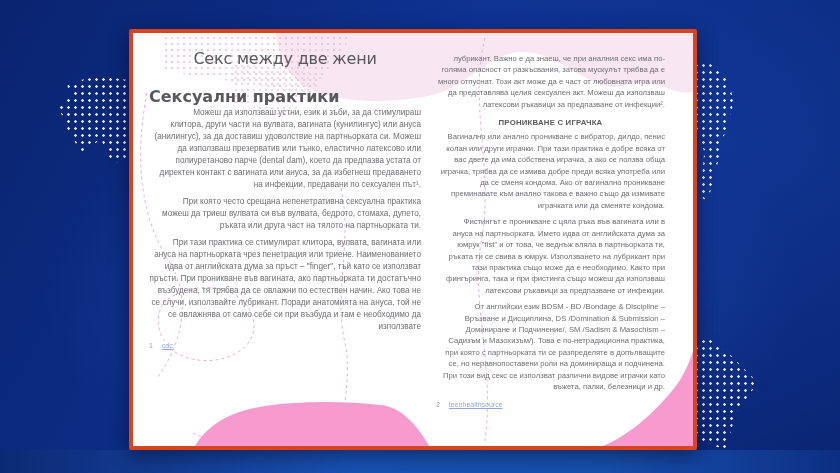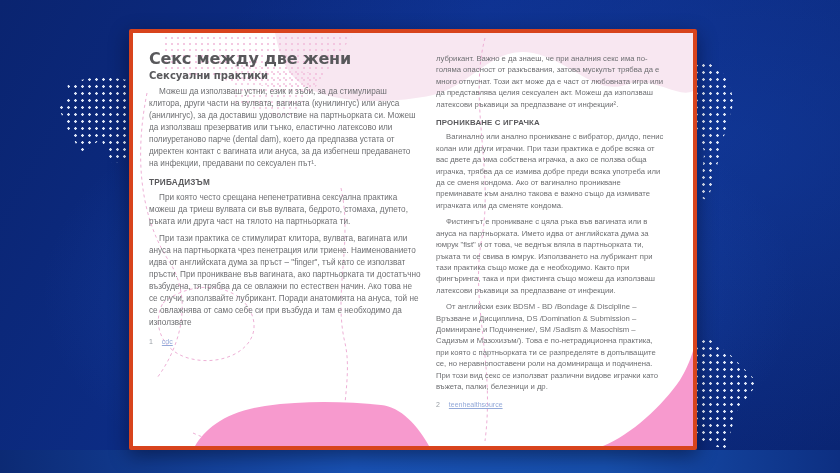--- a/index.html
+++ b/index.html
@@ -44,34 +44,34 @@
   #pink-dots-1{left:30px; top:2px; width:190px; height:58px;
     clip-path:polygon(0 0,100% 0,78% 100%,0 62%); opacity:.85;}
   #pink-dots-2{left:100px; top:30px; width:92px; height:56px;
     clip-path:polygon(0 0,100% 20%,60% 100%,0 70%); opacity:.7;}
 
   .col{position:absolute; z-index:2; color:var(--body,#6e6f72);}
   .col-left{left:16px; top:20px; width:272px; font-size:8.2px; line-height:12px;}
   .col-right{left:303px; top:20px; width:229px; font-size:7.7px; line-height:11.4px;}
   h1{
     font-family:"DejaVu Sans", sans-serif;
-    font-size:16px; font-weight:bold; color:var(--title,#58585b);
-    margin:0 0 5px 0; letter-spacing:-.2px;
+    font-size:16px; font-weight:normal; color:var(--title,#58585b);
+    margin:0 0 26px 0; letter-spacing:-.2px;text-align:center;
   }
   h2{
     font-family:"DejaVu Sans", sans-serif;
-    font-size:10px; font-weight:bold; color:var(--heading,#59595c);
+    font-size:16px; font-weight:bold; color:var(--heading,#59595c);
     margin:0 0 4px 0;
   }
   h3{
     font-size:8.2px; font-weight:bold; color:var(--heading,#59595c);
-    letter-spacing:.2px; margin:7px 0 3px 0;
+    letter-spacing:.2px; margin:7px 0 3px 0;text-align:center;
   }
   .col-right h3{font-size:7.8px;}
-  p{margin:0 0 5px 0; text-indent:10px;}
+  p{margin:0 0 5px 0; text-indent:10px;text-align:right;}
   .footnote{margin-top:7px; font-size:7px; color:#9aa0a6; text-indent:0;}
   .fn-num{margin-right:7px;}
   .fn-link{color:var(--link,#93a9d9); text-decoration:underline; cursor:pointer;}
 </style>
 </head>
 <body>
 
 <div class="stage">
 
   <div class="map-dots" id="map-left"></div>
@@ -96,21 +96,20 @@
 
     <div class="pink-dots" id="pink-dots-1"></div>
     <div class="pink-dots" id="pink-dots-2"></div>
 
     <div class="col col-left">
       <h1>Секс между две жени</h1>
       <h2>Сексуални практики</h2>
 
       <p>Можеш да използваш устни, език и зъби, за да стимулираш клитора, други части на вулвата, вагината (кунилингус) или ануса (анилингус), за да доставиш удоволствие на партньорката си. Можеш да използваш презерватив или тънко, еластично латексово или полиуретаново парче (dental dam), което да предпазва устата от директен контакт с вагината или ануса, за да избегнеш предаването на инфекции, предавани по сексуален път¹.</p>
 
-      <h3>ТРИБАДИЗЪМ</h3>
       <p>При която често срещана непенетративна сексуална практика можеш да триеш вулвата си във вулвата, бедрото, стомаха, дупето, ръката или друга част на тялото на партньорката ти.</p>
 
       <p>При тази практика се стимулират клитора, вулвата, вагината или ануса на партньорката чрез пенетрация или триене. Наименованието идва от английската дума за пръст – "finger", тъй като се използват пръсти. При проникване във вагината, ако партньорката ти достатъчно възбудена, тя трябва да се овлажни по естествен начин. Ако това не се случи, използвайте лубрикант. Поради анатомията на ануса, той не се овлажнява от само себе си при възбуда и там е необходимо да използвате</p>
 
       <div class="footnote">
         <span class="fn-num">1</span>
         <a class="fn-link">cdc</a>
       </div>
     </div>
 

